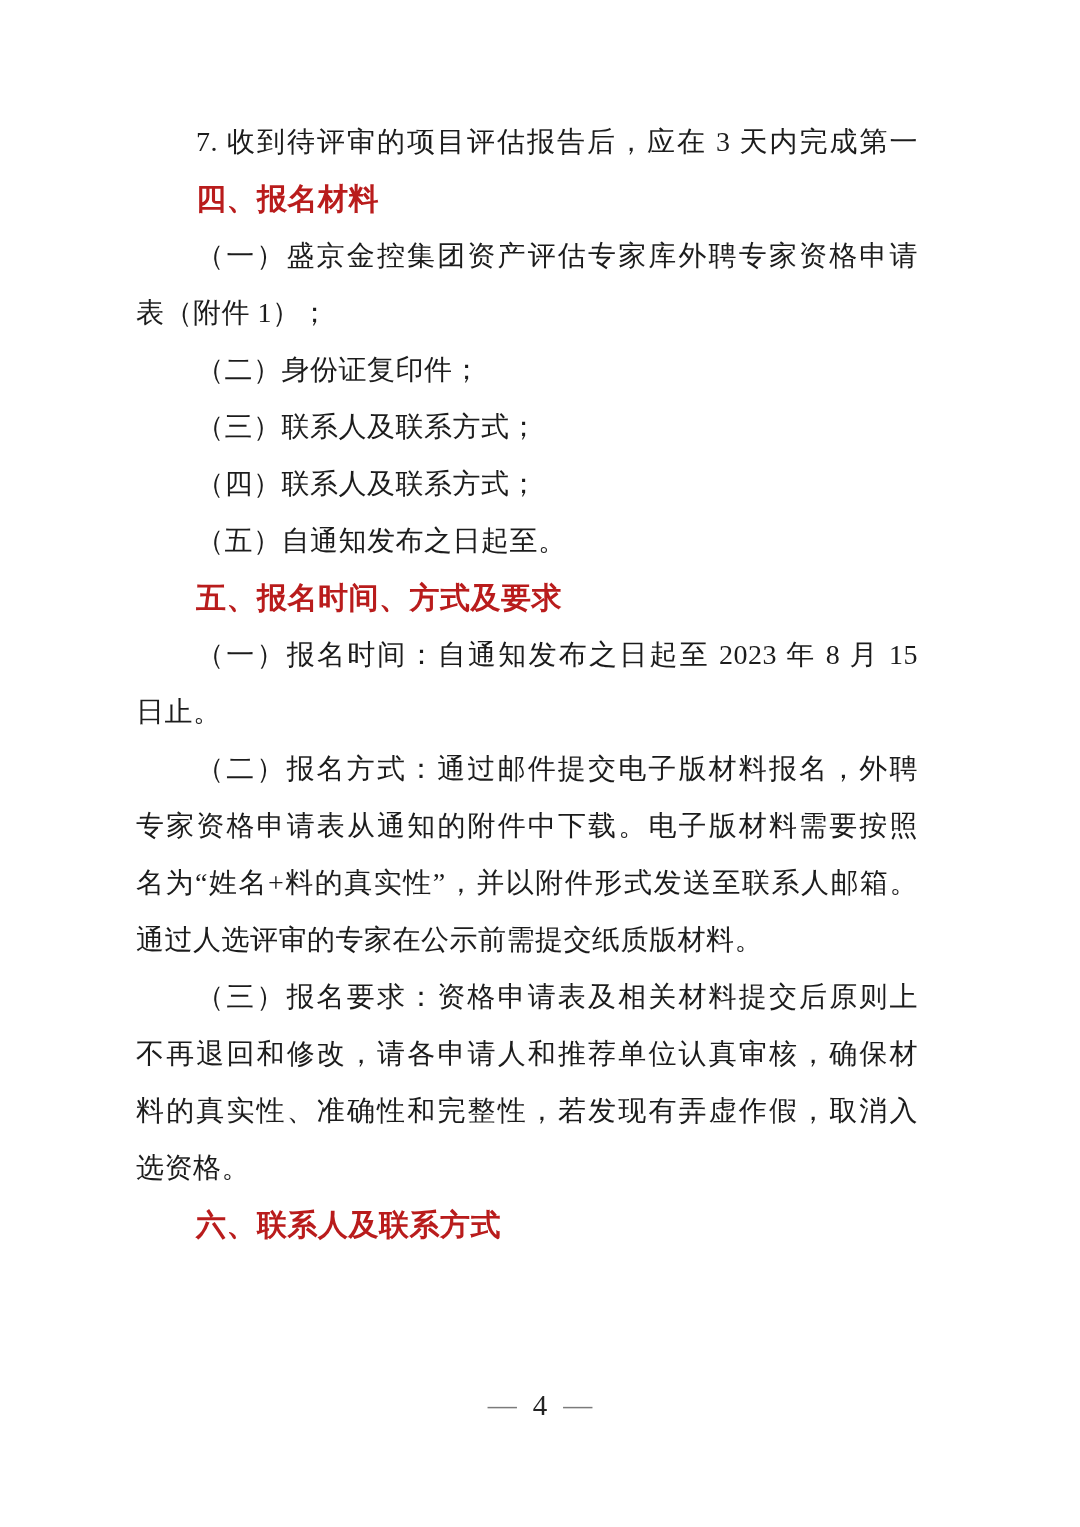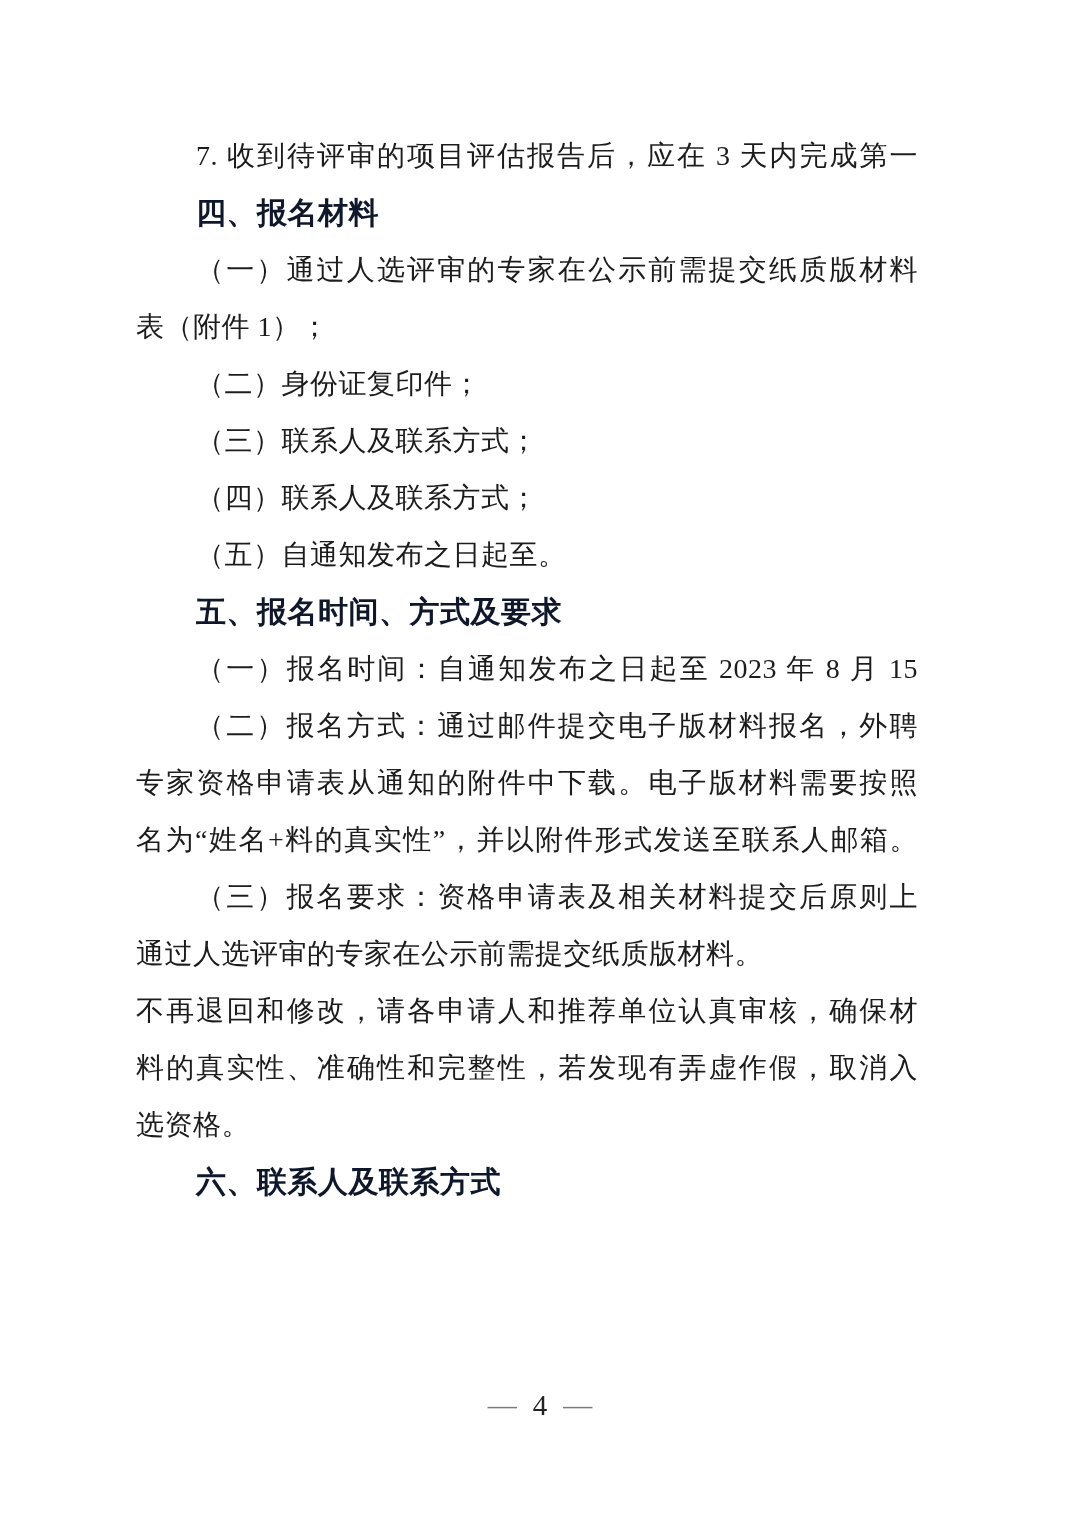--- a/index.html
+++ b/index.html
@@ -7,21 +7,21 @@
     position: relative;
     width: 1080px;
     height: 1527px;
     background: #ffffff;
     overflow: hidden;
     font-family: "Liberation Serif", "DejaVu Serif", serif;
   }
   .content {
     position: absolute;
     left: 136px;
-    top: 127px;
+    top: 113px;
     width: 782px;
   }
   .line {
     height: 57px;
     line-height: 57px;
     font-size: 28px;
     color: #1c1c1c;
     letter-spacing: 0.5px;
     white-space: normal;
     overflow: hidden;
@@ -29,21 +29,21 @@
   .indent { text-indent: 60px; }
   .justify {
     text-align: justify;
     text-align-last: justify;
     text-justify: inter-character;
   }
   .heading {
     font-family: Liberation Sans, sans-serif;
     font-weight: 700;
     font-size: 30px;
-    color: #0f172a;
+    color: #b91c1c;
   }
   .footer {
     position: absolute;
     left: 0;
     top: 1382px;
     width: 100%;
     text-align: center;
     font-size: 29px;
     line-height: 46px;
     color: #2b2b2b;
@@ -51,33 +51,34 @@
   .footer .dash { color: #7b7b7b; }
   .footer .pagenum { color: #232323; margin: 0 16px; }
 </style>
 </head>
 <body>
 
 <div class="page">
   <div class="content">
     <div class="line indent justify">7. 收到待评审的项目评估报告后，应在 3 天内完成第一</div>
     <div class="line heading indent">四、报名材料</div>
-    <div class="line indent justify">（一）通过人选评审的专家在公示前需提交纸质版材料</div>
+    <div class="line indent justify">（一）盛京金控集团资产评估专家库外聘专家资格申请</div>
     <div class="line">表（附件 1）；</div>
     <div class="line indent">（二）身份证复印件；</div>
     <div class="line indent">（三）联系人及联系方式；</div>
     <div class="line indent">（四）联系人及联系方式；</div>
     <div class="line indent">（五）自通知发布之日起至。</div>
     <div class="line heading indent">五、报名时间、方式及要求</div>
     <div class="line indent justify">（一）报名时间：自通知发布之日起至 2023 年 8 月 15</div>
+    <div class="line">日止。</div>
     <div class="line indent justify">（二）报名方式：通过邮件提交电子版材料报名，外聘</div>
     <div class="line justify">专家资格申请表从通知的附件中下载。电子版材料需要按照</div>
     <div class="line justify">名为“姓名+料的真实性”，并以附件形式发送至联系人邮箱。</div>
+    <div class="line">通过人选评审的专家在公示前需提交纸质版材料。</div>
     <div class="line indent justify">（三）报名要求：资格申请表及相关材料提交后原则上</div>
-    <div class="line">通过人选评审的专家在公示前需提交纸质版材料。</div>
     <div class="line justify">不再退回和修改，请各申请人和推荐单位认真审核，确保材</div>
     <div class="line justify">料的真实性、准确性和完整性，若发现有弄虚作假，取消入</div>
     <div class="line">选资格。</div>
     <div class="line heading indent">六、联系人及联系方式</div>
   </div>
 
   <div class="footer">
     <span class="dash">—</span><span class="pagenum">4</span><span class="dash">—</span>
   </div>
 </div>

